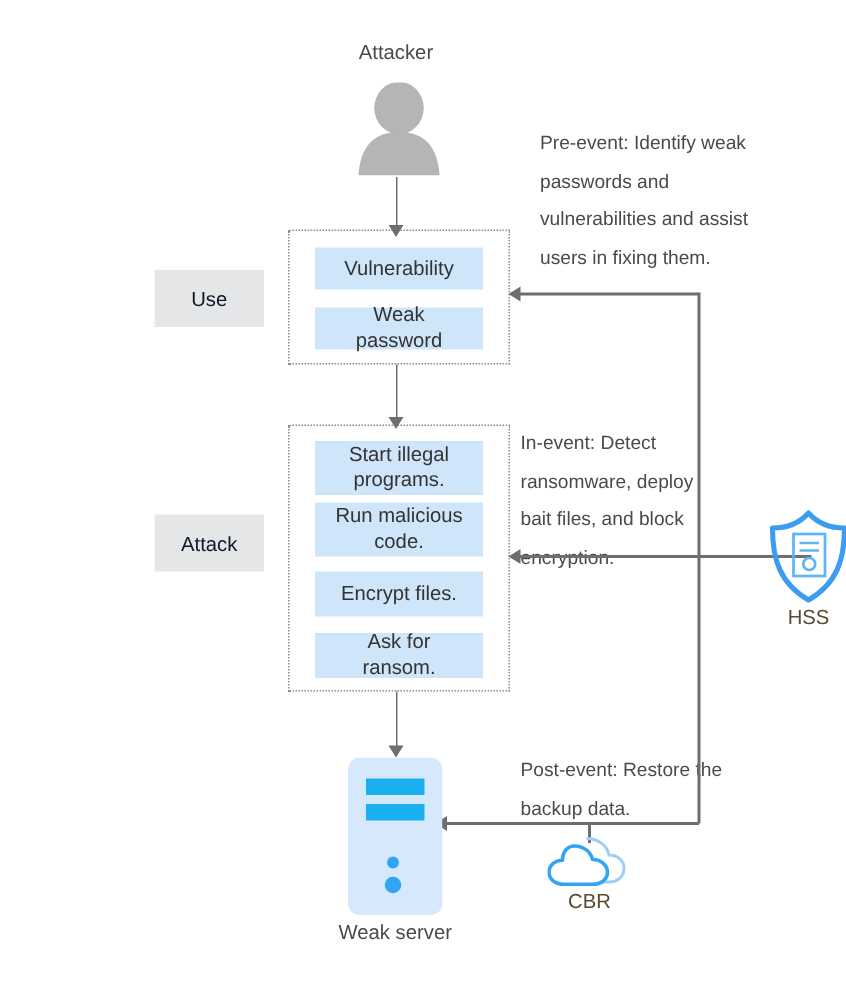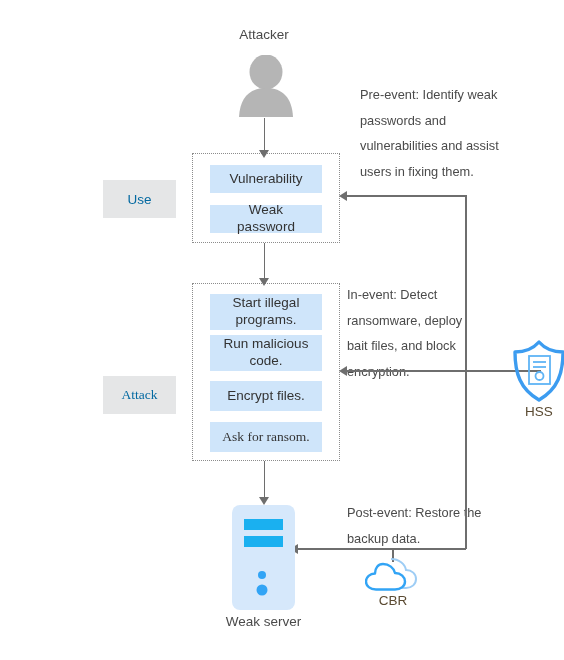--- a/index.html
+++ b/index.html
@@ -14,24 +14,24 @@
   .lbl { position: absolute; color: #4a4a4a; font-size: 13px; line-height: 1.15; white-space: nowrap; }
 
   
   #attacker-label { left: 0; top: 27px; width: 448px; text-align: center; font-size: 13.5px; }
   #attacker-icon { position: absolute; left: 196px; top: 55px; width: 60px; height: 62px; }
 
   
   .stage-chip {
     position: absolute; background: #e5e6e7;
     display: flex; align-items: center; justify-content: center;
-    font-size: 13.5px; color: #0369a1;
+    font-size: 13.5px; color: #0f172a;
   }
   #stage-use    { left: 63px; top: 180px; width: 73px; height: 38px; }
-  #stage-attack { left: 63px; top: 376px; width: 73px; height: 38px; font-family: Liberation Serif, serif; }
+  #stage-attack { left: 63px; top: 343px; width: 73px; height: 38px; }
 
   
   .dotted-group {
     position: absolute;
     border: 1.6px dotted #8c8c8c;
     background: transparent;
   }
   #group-use    { left: 152px; top: 153px; width: 148px; height: 90px; }
   #group-attack { left: 152px; top: 283px; width: 148px; height: 178px; }
 
@@ -45,21 +45,21 @@
     text-align: center;
     line-height: 1.25;
     padding: 0 12px;
   }
   #box-vuln     { left: 170px; top: 165px; width: 112px; height: 28px; }
   #box-weakpass { left: 170px; top: 205px; width: 112px; height: 28px; }
 
   #box-start    { left: 170px; top: 294px; width: 112px; height: 36px; }
   #box-run      { left: 170px; top: 335px; width: 112px; height: 36px; }
   #box-encrypt  { left: 170px; top: 381px; width: 112px; height: 30px; }
-  #box-ransom   { left: 170px; top: 422px; width: 112px; height: 30px; font-family: Liberation Serif, serif; }
+  #box-ransom   { left: 170px; top: 422px; width: 112px; height: 30px; }
 
   
   .note {
     position: absolute; color: #4a4a4a; font-size: 12.8px; line-height: 2.0;
   }
   #note-pre  { left: 320px; top: 82px;  width: 150px; }
   #note-in   { left: 307px; top: 282px; width: 130px; }
   #note-post { left: 307px; top: 500px; width: 140px; }
 
   

